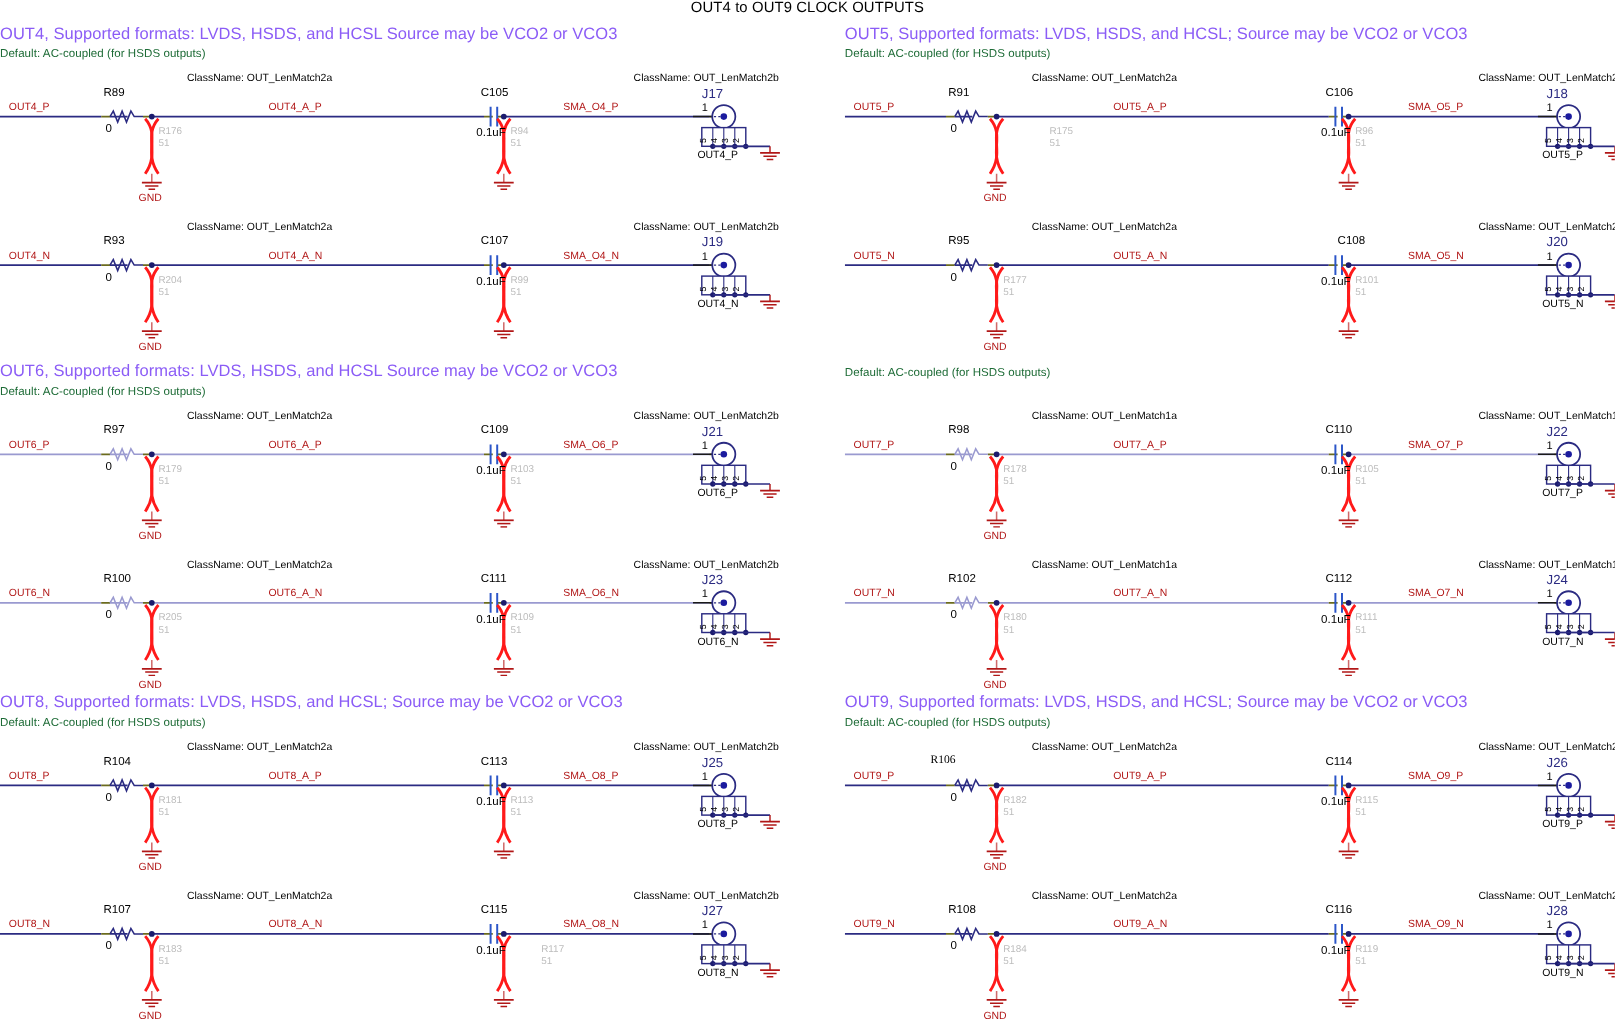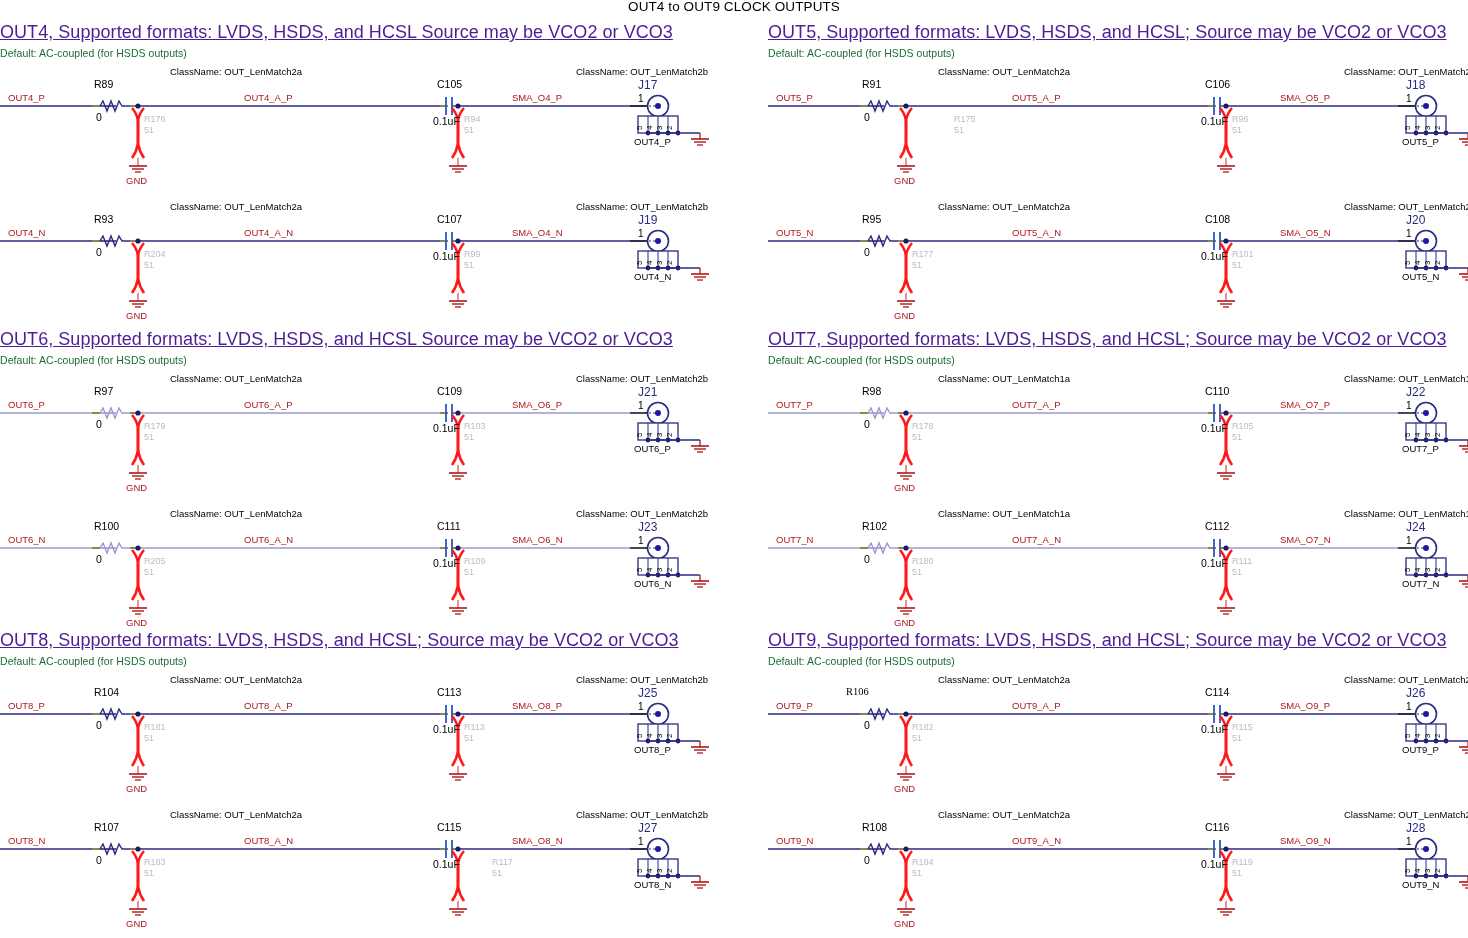--- a/index.html
+++ b/index.html
@@ -11,21 +11,21 @@
   }
   .page{position:absolute;inset:0;}
   
   .sheet-title{
     position:absolute;top:-1px;left:0;width:1468px;text-align:center;
     font-size:13.5px;color:#000000;letter-spacing:.1px;
   }
   
   .blk{position:absolute;}
   .blk-title{
-    font-size:18px;color:#4c1d95;white-space:nowrap;letter-spacing:.05px;text-decoration:underline;
+    font-size:15px;color:#8b5cf6;white-space:nowrap;letter-spacing:.05px;
   }
   .blk-sub{
     font-size:10.5px;color:#1d6b36;white-space:nowrap;margin-top:4px;letter-spacing:.05px;
   }
   
   .row{position:absolute;left:0;width:735px;height:110px;}
   
   .netlabel{
     position:absolute;top:11px;font-size:9.5px;color:#b11717;white-space:nowrap;
   }
@@ -310,21 +310,21 @@
           </g>
         </svg>
         <div class="netlabel" style="left: 8px; top: 10px;">OUT5_N</div>
         <div class="netlabel" style="left: 244px; top: 10px;">OUT5_A_N</div>
         <div class="netlabel" style="left: 512px; top: 10px;">SMA_O5_N</div>
         <div class="ref-top" style="left: 94px; top: -4px;">R95</div>
         <div class="val-bot" style="left: 96px; top: 29px;">0</div>
         <div class="dnp-ref" style="left: 144px; top: 32px;"><span>R177</span><br><span>51</span></div>
         <div class="dnp-ref" style="left: 464px; top: 32px;"><span>R101</span><br><span>51</span></div>
         <div class="gnd-lbl" style="left: 126px; top: 93px;">GND</div>
-        <div class="cap-ref" style="left: 437px; top: -4px; text-align: center;">C108</div>
+        <div class="cap-ref" style="left: 448px; top: -4px; text-align: center;">C108</div>
         <div class="cap-val" style="left: 433px; top: 33px;">0.1uF</div>
         <svg width="92" height="72" style="position: absolute; left: 630px; top: 0px;">
           <line x1="0" y1="24" x2="18" y2="24" stroke="#1a1a1a" stroke-width="1.4"></line>
           <circle cx="28" cy="24" r="10.5" fill="#ffffff" stroke="#2b2b82" stroke-width="1.6"></circle>
           <circle cx="28" cy="24" r="3" fill="#1b1b9e"></circle>
           <line x1="19" y1="24" x2="25" y2="24" stroke="#2b2b82" stroke-width="1.2" stroke-dasharray="2 2"></line>
           <rect x="8" y="34" width="40" height="17" fill="#ffffff" stroke="#2b2b82" stroke-width="1.3"></rect>
           <line x1="18" y1="34" x2="18" y2="51" stroke="#2b2b82" stroke-width="1"></line>
           <line x1="28" y1="34" x2="28" y2="51" stroke="#2b2b82" stroke-width="1"></line>
           <line x1="38" y1="34" x2="38" y2="51" stroke="#2b2b82" stroke-width="1"></line>
@@ -488,21 +488,20 @@
           <text x="12" y="48" class="vlabel" transform="rotate(-90 12 48)">5</text>
           <text x="22" y="48" class="vlabel" transform="rotate(-90 22 48)">4</text>
           <text x="32" y="48" class="vlabel" transform="rotate(-90 32 48)">3</text>
           <text x="42" y="48" class="vlabel" transform="rotate(-90 42 48)">2</text>
         </svg>
         <div class="conn-ref" style="left: 638px; top: -4px;">J23</div>
         <div class="conn-pin1" style="left: 638px; top: 11px;">1</div>
         <div class="conn-net" style="left: 634px; top: 54px;">OUT6_N</div>
       </div>
       <div class="blk" style="left: 768px; top: 329px;">
-        <div class="blk-title">OUT7, Supported  formats:  LVDS, HSDS, and HCSL; Source may be VCO2 or VCO3</div>
         <div class="blk-sub">Default: AC-coupled  (for HSDS outputs)</div>
       </div>
       <div class="row sel" style="left: 768px; top: 389px;">
         <div class="classname" style="left: 170px; top: -16px;">ClassName: OUT_LenMatch1a</div>
         <div class="classname" style="left: 576px; top: -16px;">ClassName: OUT_LenMatch1b</div>
         <svg width="735" height="110" style="position: absolute; left: 0px; top: 0px;">
           <line x1="0" y1="24" x2="92" y2="24" stroke="#9a9ad0" stroke-width="1.6"></line>
           <line x1="92" y1="24" x2="100" y2="24" stroke="#6b6b1e" stroke-width="1.6"></line>
           <line x1="100" y1="24" x2="116" y2="24" stroke="#9a9ad0" stroke-width="1.6"></line>
           <line x1="130" y1="24" x2="138" y2="24" stroke="#6b6b1e" stroke-width="1.6"></line>

